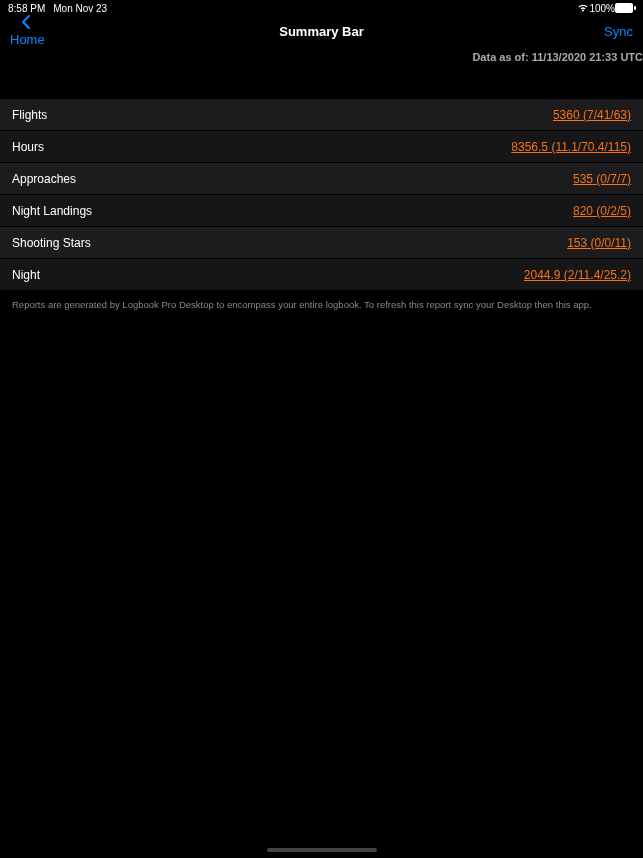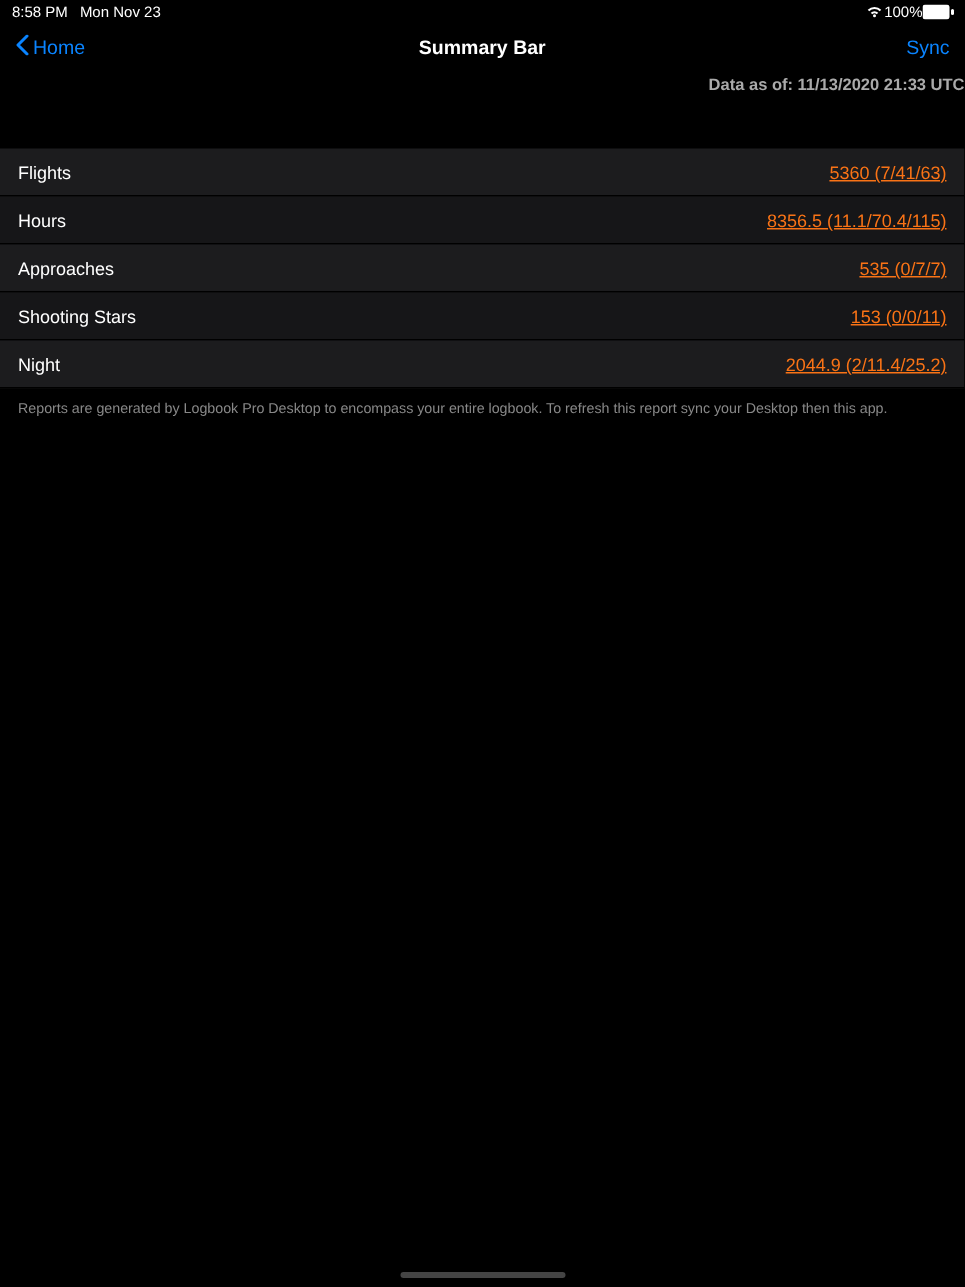--- a/index.html
+++ b/index.html
@@ -49,20 +49,21 @@
       align-items: center;
       justify-content: space-between;
       padding: 6px 10px;
       height: 30px;
     }
     .nav-left {
       display: flex;
       align-items: center;
       color: #0a84ff;
       font-size: 13px;
+      flex-direction: column;
     }
     .nav-back-chevron {
       margin-right: 2px;
     }
     .nav-title {
       position: absolute;
       left: 50%;
       transform: translateX(-50%);
       font-size: 13px;
       font-weight: 600;
@@ -172,20 +173,24 @@
   </div>
   <div class="list-row">
     <span class="row-label">Hours</span>
     <span class="row-value">8356.5 (11.1/70.4/115)</span>
   </div>
   <div class="list-row">
     <span class="row-label">Approaches</span>
     <span class="row-value">535 (0/7/7)</span>
   </div>
   <div class="list-row">
+    <span class="row-label">Night Landings</span>
+    <span class="row-value">820 (0/2/5)</span>
+  </div>
+  <div class="list-row">
     <span class="row-label">Shooting Stars</span>
     <span class="row-value">153 (0/0/11)</span>
   </div>
   <div class="list-row">
     <span class="row-label">Night</span>
     <span class="row-value">2044.9 (2/11.4/25.2)</span>
   </div>
 </div>
 
 <div class="footer-note">Reports are generated by Logbook Pro Desktop to encompass your entire logbook. To refresh this report sync your Desktop then this app.</div>

